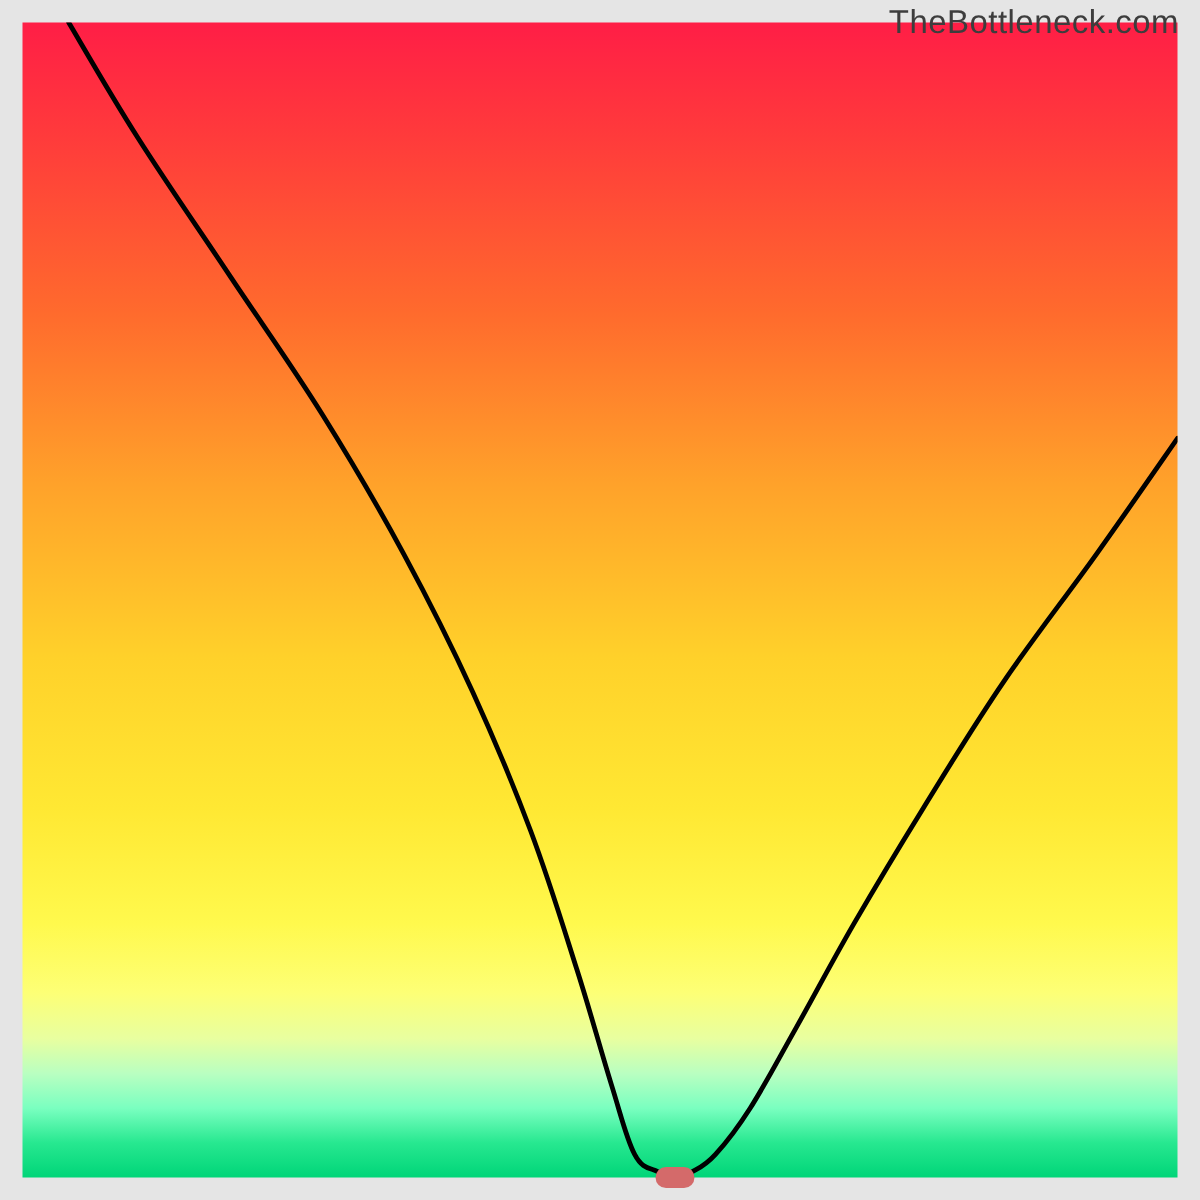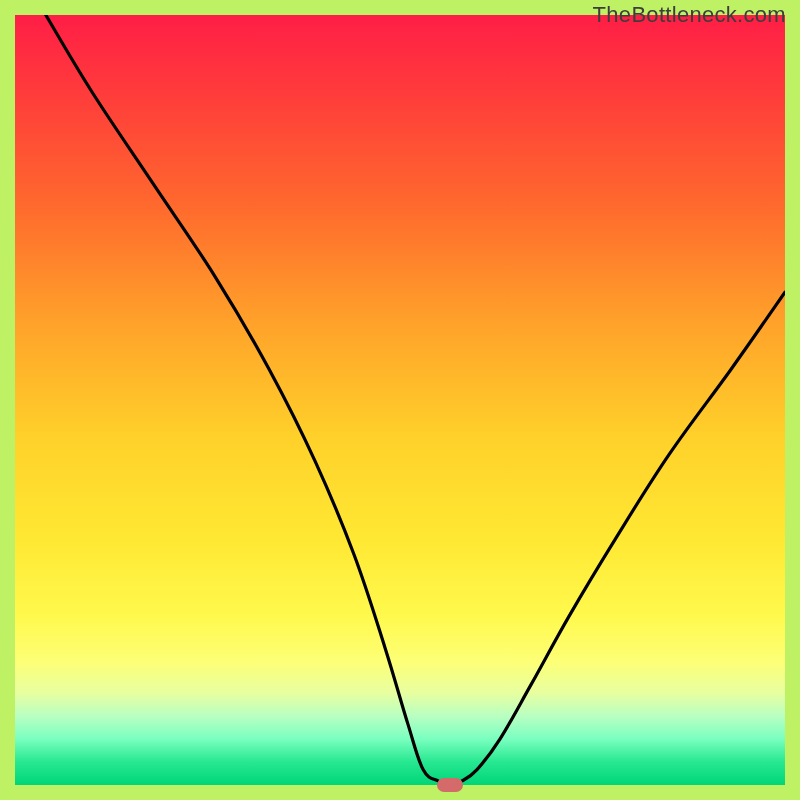--- a/index.html
+++ b/index.html
@@ -8,21 +8,21 @@
     width: 800px;
     height: 800px;
     overflow: hidden;
     background: #000;
     font-family: Arial, Helvetica, sans-serif;
   }
   .frame {
     position: relative;
     width: 800px;
     height: 800px;
-    background: #bef264;
+    background: #e5e5e5;
   }
   .plot {
     position: absolute;
     left: 15px;
     top: 15px;
     width: 770px;
     height: 770px;
     background: linear-gradient(
       to bottom,
       #ff1e46 0%,

